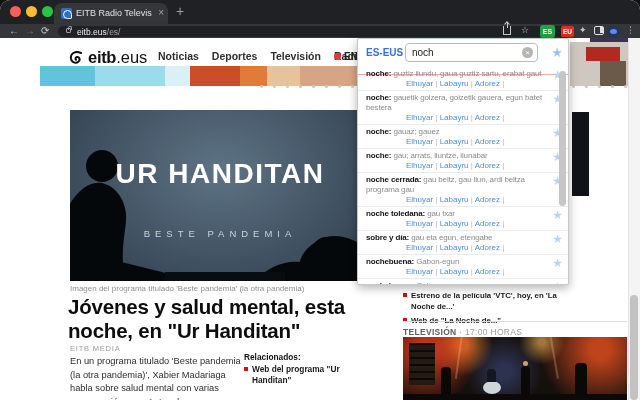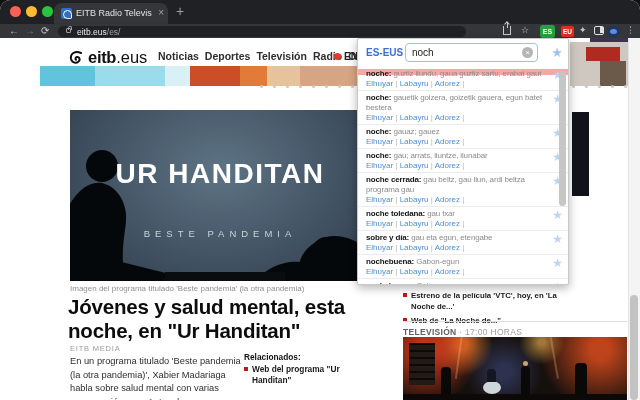--- a/index.html
+++ b/index.html
@@ -16,21 +16,21 @@
   .favicon{position:absolute;left:7px;top:5px;width:11px;height:11px;border-radius:2px;background:#2f6fc2;overflow:hidden;}
   .favicon:after{content:"";position:absolute;left:2px;top:2px;width:7px;height:7px;border:1.5px solid #fff;border-radius:50% 50% 0 50%;}
   .tab-title{position:absolute;left:22px;right:16px;top:5px;font-size:9px;color:#dfe1e5;white-space:nowrap;overflow:hidden;}
   .tab-close{position:absolute;right:4px;top:4px;font-size:10px;color:#9aa0a6;line-height:12px;}
   .newtab{position:absolute;left:176px;top:3px;font-size:14px;color:#9aa0a6;}
   .toolbar{position:absolute;left:0;top:24px;width:640px;height:14px;background:#35363a;box-shadow:0 1px 2px rgba(0,0,0,.35);}
   .navbtn{position:absolute;top:1px;font-size:10px;color:#c7cacd;line-height:12px;}
   .navbtn.back{left:9px;}
   .navbtn.fwd{left:25px;opacity:.45;}
   .navbtn.reload{left:41px;}
-  .omnibox{position:absolute;left:58px;top:1.5px;width:408px;height:11px;border-radius:6px;background:#202124;}
+  .omnibox{position:absolute;left:58px;top:1.5px;width:515px;height:11px;border-radius:6px;background:#202124;}
   .lock{position:absolute;left:8px;top:2.5px;width:5px;height:4.5px;border:1px solid #9aa0a6;border-radius:1px;}
   .lock:before{content:"";position:absolute;left:0.5px;top:-3px;width:2.5px;height:3px;border:1px solid #9aa0a6;border-bottom:none;border-radius:2px 2px 0 0;}
   .url{position:absolute;left:19px;top:1px;font-size:8.5px;color:#e8eaed;white-space:nowrap;}
   .url .path{color:#9aa0a6;}
   .tb-ic{position:absolute;top:1px;color:#c7cacd;}
   .share-ic{left:503px;top:2px;width:8px;height:9px;border:1px solid #c7cacd;border-top:none;}
   .share-ic:before{content:"";position:absolute;left:2.5px;top:-4px;width:1px;height:6px;background:#c7cacd;}
   .share-ic:after{content:"";position:absolute;left:0.8px;top:-4px;width:3px;height:3px;border-left:1px solid #c7cacd;border-top:1px solid #c7cacd;transform:rotate(45deg);}
   .star-ic{left:521px;font-size:9px;}
   .ext-es{position:absolute;left:540px;top:0.5px;width:15px;height:13px;border-radius:3px;background:#23a33e;color:#fff;font-size:7px;font-weight:bold;text-align:center;line-height:13px;}
@@ -41,21 +41,21 @@
   .avatar{position:absolute;left:607px;top:0.5px;width:13px;height:13px;border-radius:50%;background:#243457;overflow:hidden;}
   .avatar:after{content:"";position:absolute;left:3px;top:4px;width:7px;height:5px;border-radius:50%;background:#5b8def;}
   .kebab{left:626px;font-size:9px;letter-spacing:0;}
 
   
   .page{position:absolute;left:0;top:38px;width:640px;height:362px;background:#fff;}
   .logo{position:absolute;left:68px;top:10px;display:flex;align-items:center;}
   .logo svg{margin-right:2px;}
   .logo .b1{font-size:16.5px;font-weight:800;color:#101010;letter-spacing:-0.3px;}
   .logo .b2{font-size:16.5px;color:#101010;}
-  .mainnav{position:absolute;left:158px;top:12px;display:flex;gap:6px;align-items:center;}
+  .mainnav{position:absolute;left:158px;top:12px;display:flex;gap:13px;align-items:center;}
   .mainnav .item{font-size:10.5px;font-weight:700;color:#2e2e2e;white-space:nowrap;}
   .caret{font-size:7px;color:#2e2e2e;margin-left:2px;}
   .live{position:absolute;left:334px;top:13px;display:flex;align-items:center;gap:3px;}
   .live .dot{width:7px;height:7px;border-radius:50%;background:#e53935;}
   .live .txt{font-size:10px;font-weight:700;color:#222;}
 
   .banner{position:absolute;left:40px;top:28px;width:548px;height:20px;overflow:hidden;}
   .seg{position:absolute;top:0;height:20px;}
   .right-photo{position:absolute;left:570px;top:4px;width:58px;height:44px;background:#cfc8c0;}
   .rp-red{position:absolute;left:586px;top:9px;width:34px;height:14px;background:#b02a20;}
@@ -99,30 +99,30 @@
   .band .drum{position:absolute;left:80px;bottom:6px;width:18px;height:13px;border-radius:50%;background:#cfd6d9;}
   .band .head{position:absolute;width:5px;height:5px;border-radius:50%;background:#cda269;}
   .band .floor{position:absolute;left:0;bottom:0;width:100%;height:6px;background:#0c0908;}
 
   .sliver{position:absolute;left:572px;top:74px;width:17px;height:84px;background:#10141a;}
   .page-scroll-track{position:absolute;left:628px;top:0;width:12px;height:362px;background:#f4f4f4;border-left:1px solid #e4e4e4;}
   .page-scroll-thumb{position:absolute;left:630px;top:257px;width:8px;height:105px;border-radius:4px;background:#c2c2c2;}
 
   
   .popup{position:absolute;left:357px;top:38px;width:212px;height:247px;background:#fff;border:1px solid #c9c9c9;border-radius:2px;box-shadow:0 3px 10px rgba(0,0,0,.3);overflow:hidden;z-index:50;}
-  .pp-head{position:relative;height:36px;border-bottom:6px solid #fca5a5;}
+  .pp-head{position:relative;height:36px;border-bottom:1px solid #fca5a5;}
   .pp-label{position:absolute;left:8px;top:8px;font-size:10px;font-weight:700;color:#3b6fd4;}
   .pp-input{position:absolute;left:47px;top:4px;width:133px;height:19px;border:1.5px solid #9fc1e7;border-radius:4px;font-size:10px;color:#222;padding:0 16px 0 6px;outline:none;}
   .pp-clear{position:absolute;left:164px;top:8px;width:11px;height:11px;border-radius:50%;background:#b5b5b5;color:#fff;font-size:8px;line-height:11px;text-align:center;}
   .pp-star{position:absolute;right:5px;top:7px;font-size:13px;color:#9dc1ec;line-height:14px;}
   .pp-list{position:absolute;left:0;top:28px;right:0;bottom:0;overflow:hidden;}
   .entry{position:relative;padding:2px 26px 0 8px;border-bottom:1px solid #ececec;}
   .entry .line{font-size:8px;line-height:10px;color:#8b8b8b;letter-spacing:-0.15px;white-space:nowrap;overflow:hidden;}
   .entry .term{font-weight:700;color:#141414;margin-top:32px;}
-  .entry .links{font-size:8px;line-height:10px;color:#4e8ed2;white-space:nowrap;padding-bottom:1px;}
+  .entry .links{font-size:8px;line-height:10px;color:#4e8ed2;white-space:nowrap;padding-bottom:1px;margin-left:40px;}
   .entry .links .sep{color:#b8b8b8;}
   .entry .e-star{position:absolute;right:5px;top:2px;font-size:12px;color:#bad4f1;line-height:12px;}
   .pp-scroll{position:absolute;right:2px;top:32px;width:7px;height:135px;border-radius:4px;background:#c6c6c6;z-index:60;}
 </style>
 </head>
 <body>
 
 <div class="screen">
 
   <div class="tabstrip">

